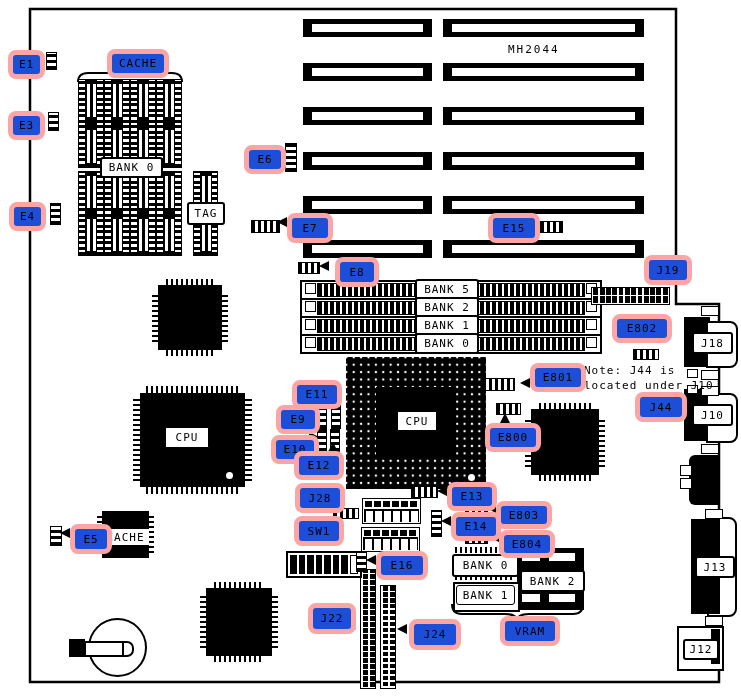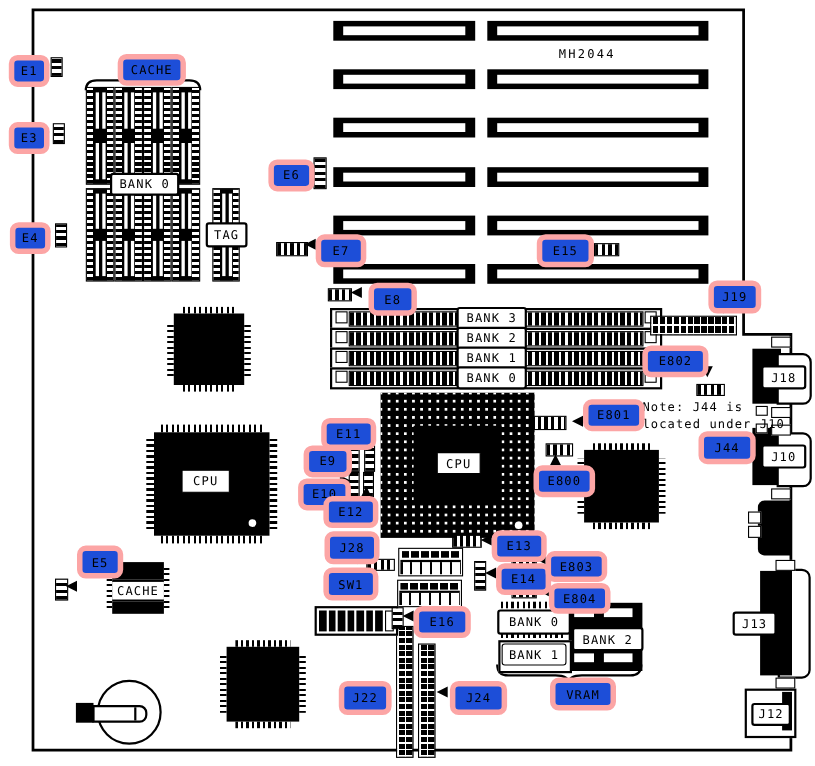--- a/index.html
+++ b/index.html
@@ -164,30 +164,30 @@
   <div class="simm" style="left:300px;top:316px;width:298px;height:16px">
       <span class="bar"></span>
       <span class="clip" style="left:3px"></span>
       <span class="clip" style="right:3px"></span>
     </div>
   <div class="simm" style="left:300px;top:334px;width:298px;height:16px">
       <span class="bar"></span>
       <span class="clip" style="left:3px"></span>
       <span class="clip" style="right:3px"></span>
     </div>
-  <div class="lbl" style="left:415px;top:279px;width:60px;height:17px">BANK 3</div>
+  <div class="lbl" style="left:415px;top:279px;width:60px;height:17px">BANK 5</div>
   <div class="lbl" style="left:415px;top:297px;width:60px;height:17px">BANK 2</div>
   <div class="lbl" style="left:415px;top:315px;width:60px;height:17px">BANK 1</div>
   <div class="lbl" style="left:415px;top:333px;width:60px;height:17px">BANK 0</div>
 
   <div class="callout" style="left:644px;top:255px;width:38px;height:20px">J19</div>
   <i class="tri d" style="left:653px;top:275px"></i>
   <div class="hstrip" style="left:591px;top:287px;width:77px;height:16px"></div>
 
-  <div class="callout" style="left:584px;top:314px;width:50px;height:19px">E802</div>
+  <div class="callout" style="left:612px;top:314px;width:50px;height:19px">E802</div>
   <i class="tri d" style="left:638px;top:333px"></i>
   <div class="jmp-h" style="left:633px;top:349px;width:24px;height:9px"></div>
 
   <div class="txt" style="left:584px;top:364px">Note:  J44 is</div>
   <div class="txt" style="left:584px;top:379px">located under J10</div>
   <div class="callout" style="left:635px;top:392px;width:42px;height:20px">J44</div>
   <i class="tri r" style="left:677px;top:396px"></i>
 
   <i class="screw" style="left:701px;top:306px;width:16px;height:8px"></i>
   <div class="blk" style="left:684px;top:317px;width:26px;height:50px"></div>
@@ -200,21 +200,21 @@
   <div class="blk" style="left:684px;top:389px;width:26px;height:52px"></div>
   <div class="dsub" style="left:706px;top:393px;width:28px;height:46px"></div>
   <div class="lbl" style="left:692px;top:404px;width:37px;height:18px">J10</div>
   <i class="screw" style="left:701px;top:444px;width:16px;height:8px"></i>
   <div class="blk" style="left:689px;top:455px;width:31px;height:50px;border-radius:6px 0 0 6px"></div>
   <i class="screw" style="left:680px;top:465px;width:10px;height:9px"></i>
   <i class="screw" style="left:680px;top:478px;width:10px;height:9px"></i>
   <i class="screw" style="left:705px;top:509px;width:16px;height:8px"></i>
   <div class="dsub" style="left:707px;top:517px;width:26px;height:96px"></div>
   <div class="blk" style="left:691px;top:519px;width:29px;height:95px"></div>
-  <div class="lbl" style="left:666px;top:556px;width:36px;height:18px">J13</div>
+  <div class="lbl" style="left:695px;top:556px;width:36px;height:18px">J13</div>
   <i class="screw" style="left:705px;top:616px;width:16px;height:8px"></i>
   <div class="c" style="left:677px;top:626px;width:43px;height:41px;border:2px solid #000;background:#fff;z-index:2"></div>
   <div class="blk" style="left:711px;top:629px;width:9px;height:35px"></div>
   <div class="lbl" style="left:683px;top:639px;width:32px;height:17px">J12</div>
 
   <div class="qfp" style="left:158px;top:285px;width:64px;height:65px">
     <i class="pins h" style="top:-6px;left:8px;right:8px"></i>
       <i class="pins h" style="bottom:-6px;left:8px;right:8px"></i>
     <i class="pins v" style="left:-6px;top:8px;bottom:8px"></i>
       <i class="pins v" style="right:-6px;top:8px;bottom:8px"></i>
@@ -295,21 +295,21 @@
       <i></i>
   </div>
   <div class="hblock" style="left:362px;top:498px;width:57px;height:24px"></div>
   <div class="hblock" style="left:361px;top:527px;width:57px;height:23px"></div>
   <div class="jmp-v" style="left:356px;top:552px;width:9px;height:18px"></div>
   <i class="tri l" style="left:366px;top:555px"></i>
   <div class="callout" style="left:376px;top:551px;width:42px;height:19px">E16</div>
 
   <div class="pstrip" style="left:360px;top:569px;width:14px;height:118px"></div>
   <div class="pstrip" style="left:380px;top:585px;width:14px;height:102px"></div>
-  <div class="callout" style="left:308px;top:619px;width:38px;height:21px">J22</div>
+  <div class="callout" style="left:308px;top:603px;width:38px;height:21px">J22</div>
   <i class="tri r" style="left:346px;top:624px"></i>
   <i class="tri l" style="left:397px;top:624px"></i>
   <div class="callout" style="left:409px;top:619px;width:42px;height:21px">J24</div>
 
   <div class="c" style="left:452px;top:547px;width:63px;height:33px;z-index:2">
     <i class="pins h" style="top:0;left:3px;right:3px"></i>
     <i class="pins h" style="bottom:0;left:3px;right:3px"></i>
   </div>
   <div class="lbl" style="left:452px;top:554px;width:63px;height:19px">BANK 0</div>
   <div class="blk" style="left:517px;top:548px;width:67px;height:62px">
@@ -318,21 +318,21 @@
     <i class="screw" style="left:5px;top:46px;width:18px;height:8px;border:none"></i>
     <i class="screw" style="left:32px;top:46px;width:26px;height:8px;border:none"></i>
   </div>
   <div class="lbl" style="left:520px;top:570px;width:61px;height:18px">BANK 2</div>
   <div class="c" style="left:453px;top:582px;width:63px;height:26px;border:2px solid #000;background:#fff;z-index:2"></div>
   <div class="lbl" style="left:456px;top:585px;width:57px;height:18px;border-width:1px">BANK 1</div>
   <div class="callout" style="left:500px;top:616px;width:50px;height:20px">VRAM</div>
 
   <div class="jmp-v" style="left:50px;top:526px;width:10px;height:18px"></div>
   <i class="tri l" style="left:60px;top:528px"></i>
-  <div class="callout" style="left:70px;top:496px;width:32px;height:20px">E5</div>
+  <div class="callout" style="left:70px;top:524px;width:32px;height:20px">E5</div>
   <div class="qfp" style="left:102px;top:511px;width:47px;height:47px">
     <i class="pins v" style="left:-5px;top:5px;bottom:5px;width:5px"></i>
     <i class="pins v" style="right:-5px;top:5px;bottom:5px;width:5px"></i>
   </div>
   <div class="bios-band" style="left:102px;top:527px;width:47px;height:16px">CACHE</div>
 
   <div class="batt" style="left:88px;top:618px;width:55px;height:55px"></div>
   <div class="blk" style="left:69px;top:639px;width:16px;height:18px"></div>
   <div class="batt-bar" style="left:84px;top:641px;width:46px;height:12px"></div>
 

